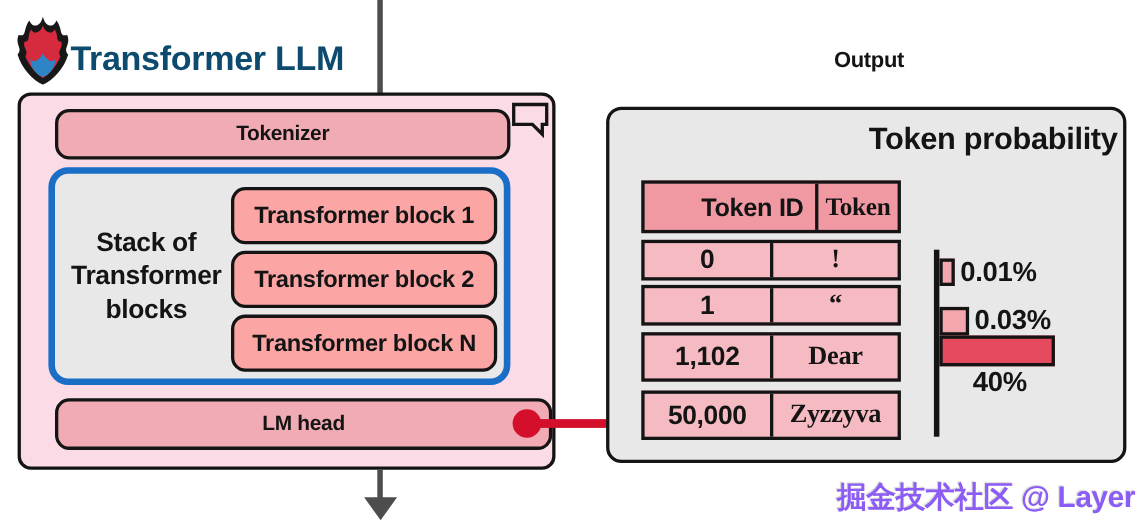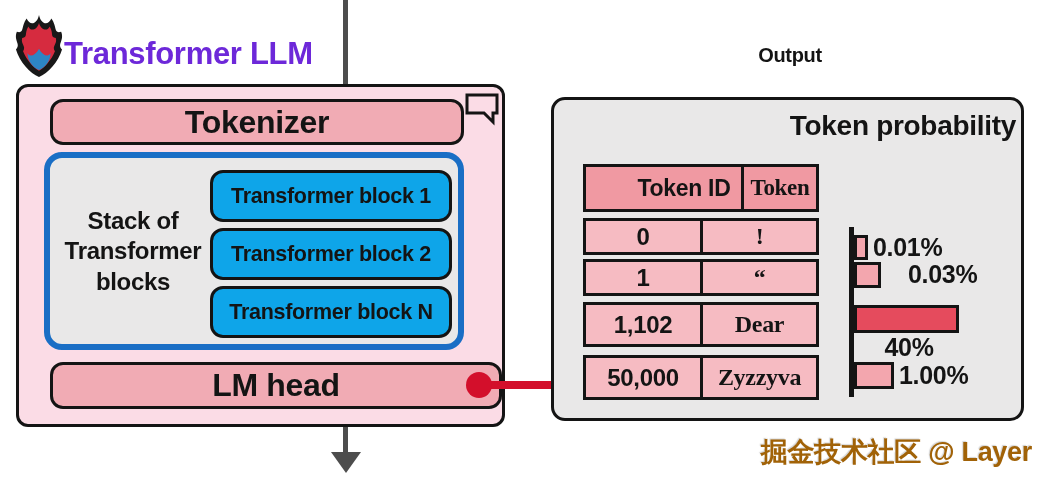--- a/index.html
+++ b/index.html
@@ -3,34 +3,34 @@
 <meta charset="utf-8">
 <style>
   html,body{margin:0;padding:0;background:#fff;}
   .canvas{
     position:relative;width:1038px;height:482px;background:#ffffff;
     font-family:"Liberation Sans",sans-serif;font-weight:bold;color:#141414;
     overflow:hidden;letter-spacing:-0.3px;
   }
   .abs{position:absolute;}
   
-  .llm-title{left:64px;top:36px;font-size:31px;color:#6d28d9;white-space:nowrap;}
+  .llm-title{left:64px;top:36px;font-size:31px;color:#0c4a6e;white-space:nowrap;}
   .topline{left:343px;top:0;width:5px;height:85px;background:#4d4d4d;}
   
   .outer-box{left:16px;top:84px;width:489px;height:343px;background:#fbdce6;
     border:3px solid #141414;border-radius:12px;box-sizing:border-box;}
   .pill{background:#f1abb4;border:3px solid #141414;border-radius:13px;
     box-sizing:border-box;display:flex;align-items:center;justify-content:center;
-    font-size:32px;}
+    font-size:19px;}
   .tokenizer{left:50px;top:99px;width:414px;height:46px;}
   .lm-head{left:50px;top:362px;width:452px;height:47px;}
   .stack-box{left:44px;top:152px;width:420px;height:198px;background:#e9e8e8;
     border:6px solid #1a6ec5;border-radius:18px;box-sizing:border-box;}
   .stack-label{left:52px;top:206px;width:162px;text-align:center;font-size:24px;line-height:1.27;}
-  .tblock{left:210px;width:242px;height:52px;background:#0ea5e9;border:3px solid #141414;
+  .tblock{left:210px;width:242px;height:52px;background:#fca5a5;border:3px solid #141414;
     border-radius:13px;box-sizing:border-box;display:flex;align-items:center;
     justify-content:center;font-size:21.5px;}
   
   .red-line{left:479px;top:381px;width:88px;height:8px;background:#d30f2b;}
   .red-dot{width:26px;height:26px;border-radius:50%;background:#d30f2b;top:372px;}
   .arrow-stem{left:343px;top:427px;width:5px;height:27px;background:#4d4d4d;}
   .arrow-head{left:331px;top:452px;width:0;height:0;
     border-left:15px solid transparent;border-right:15px solid transparent;
     border-top:21px solid #4d4d4d;}
   
@@ -45,21 +45,21 @@
     border-right:3px solid #141414;box-sizing:border-box;}
   .trow .c2{flex:1;display:flex;align-items:center;justify-content:center;font-family:Liberation Serif, serif;}
   .thead{background:#f099a2;font-size:23px;padding-left:41px;}
   
   .bar-axis{left:849px;top:227px;width:5px;height:170px;background:#141414;}
   .bar-row{left:854px;display:flex;align-items:center;}
   .bar{background:#f3a6ae;border:3px solid #141414;box-sizing:border-box;}
   .bar.dark{background:#e54b5d;}
   .bar-label{margin-left:5px;font-size:25px;white-space:nowrap;}
   
-  .watermark{right:6px;top:434px;font-size:27px;color:#a16207;
+  .watermark{right:6px;top:434px;font-size:27px;color:#8b5cf6;
     text-shadow:2px 2px 1px rgba(255,255,255,0.95),-1px -1px 1px rgba(130,130,130,0.35);
     white-space:nowrap;}
 </style>
 </head>
 <body>
 
 <div class="canvas">
 
   <svg class="abs" style="left:12px;top:15px;" width="54" height="62" viewBox="0 0 60 70">
     <path d="M30 0 C32 10 40 13 44 4 C51 14 46 21 55 19 C59 29 50 33 56 39 C52 53 40 66 30 70 C20 66 8 53 4 39 C10 33 1 29 5 19 C14 21 9 14 16 4 C20 13 28 10 30 0 Z" fill="#181818"></path>
@@ -131,28 +131,24 @@
   <div class="abs trow" style="top:355px;height:45px;">
     <div class="c1">50,000</div>
     <div class="c2">Zyzzyva</div>
   </div>
 
   <div class="abs bar-axis"></div>
   <div class="abs bar-row" style="top:233px;">
     <div class="bar" style="width:14px;height:25px;"></div>
     <span class="bar-label">0.01%</span>
   </div>
-  <div class="abs bar-row" style="top:260px;gap:22px;">
+  <div class="abs bar-row" style="top:277px;">
     <div class="bar" style="width:27px;height:26px;"></div>
     <span class="bar-label">0.03%</span>
   </div>
   <div class="abs bar-row" style="top:305px;flex-direction:column;">
     <div class="bar dark" style="width:105px;height:28px;"></div>
     <span class="bar-label">40%</span>
   </div>
-  <div class="abs bar-row" style="top:361px;">
-    <div class="bar" style="width:40px;height:27px;"></div>
-    <span class="bar-label">1.00%</span>
-  </div>
 
   <div class="abs watermark">掘金技术社区 @ Layer</div>
 
 </div>
 
 </body></html>

